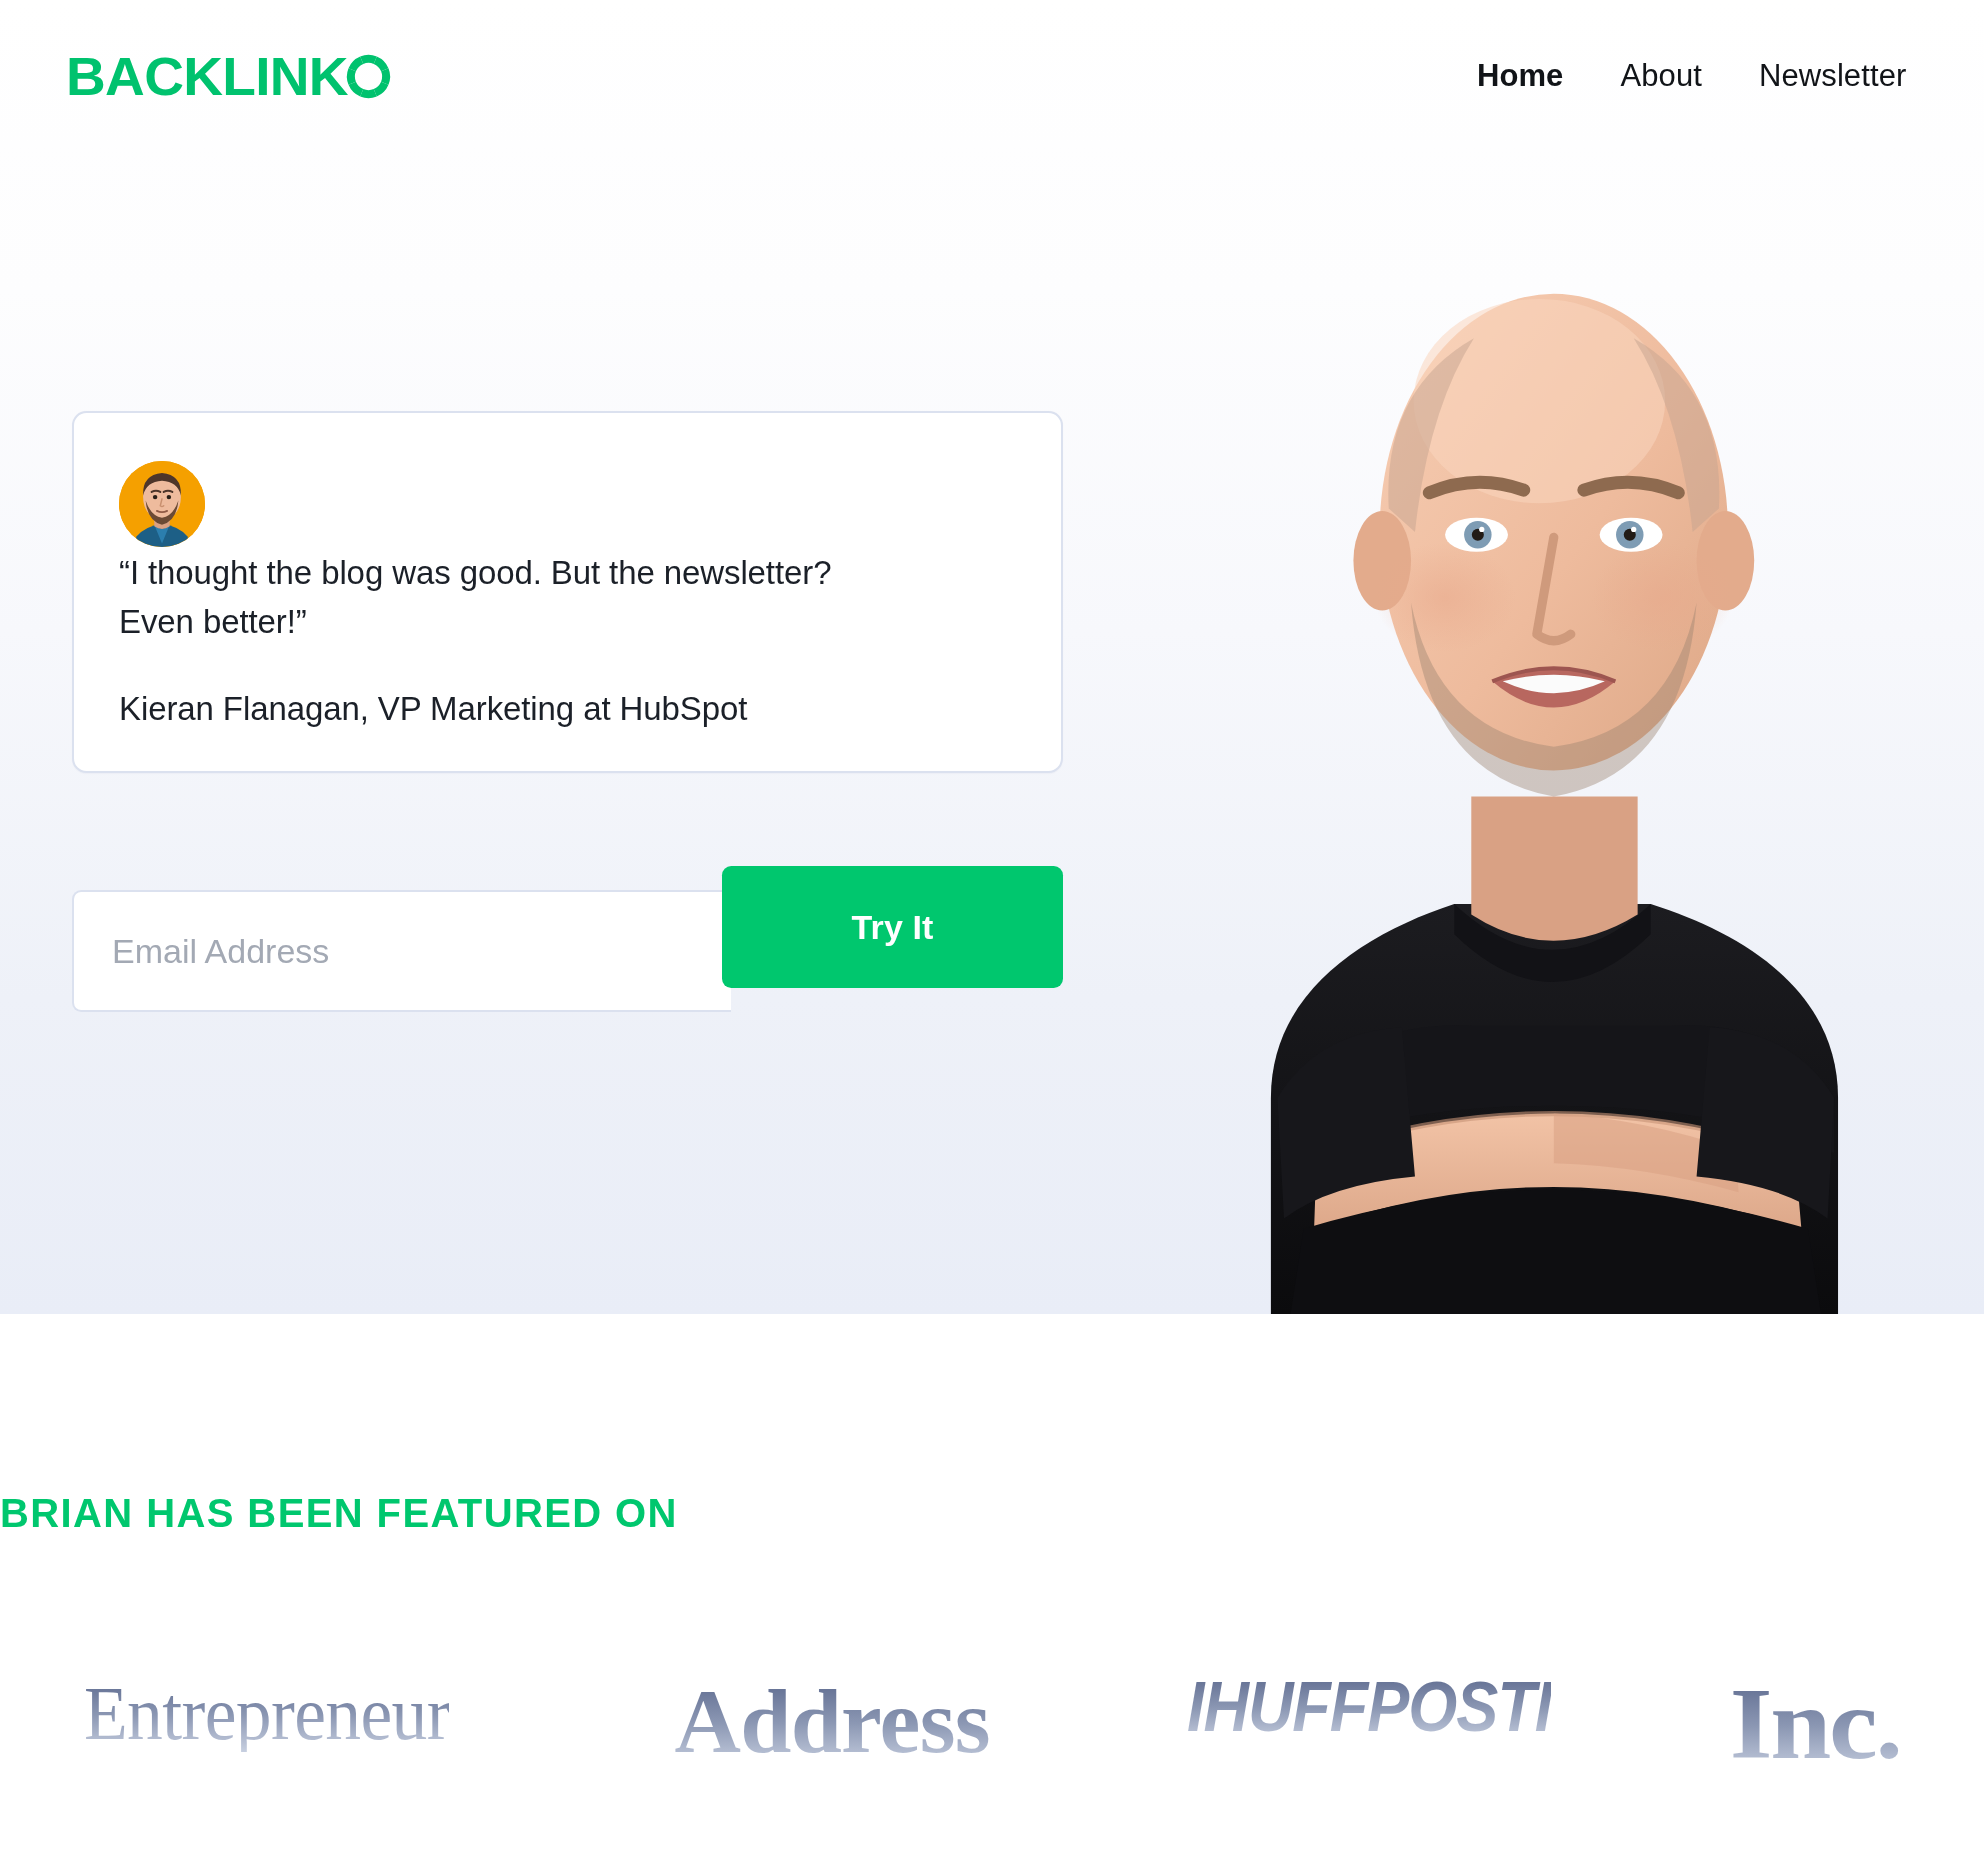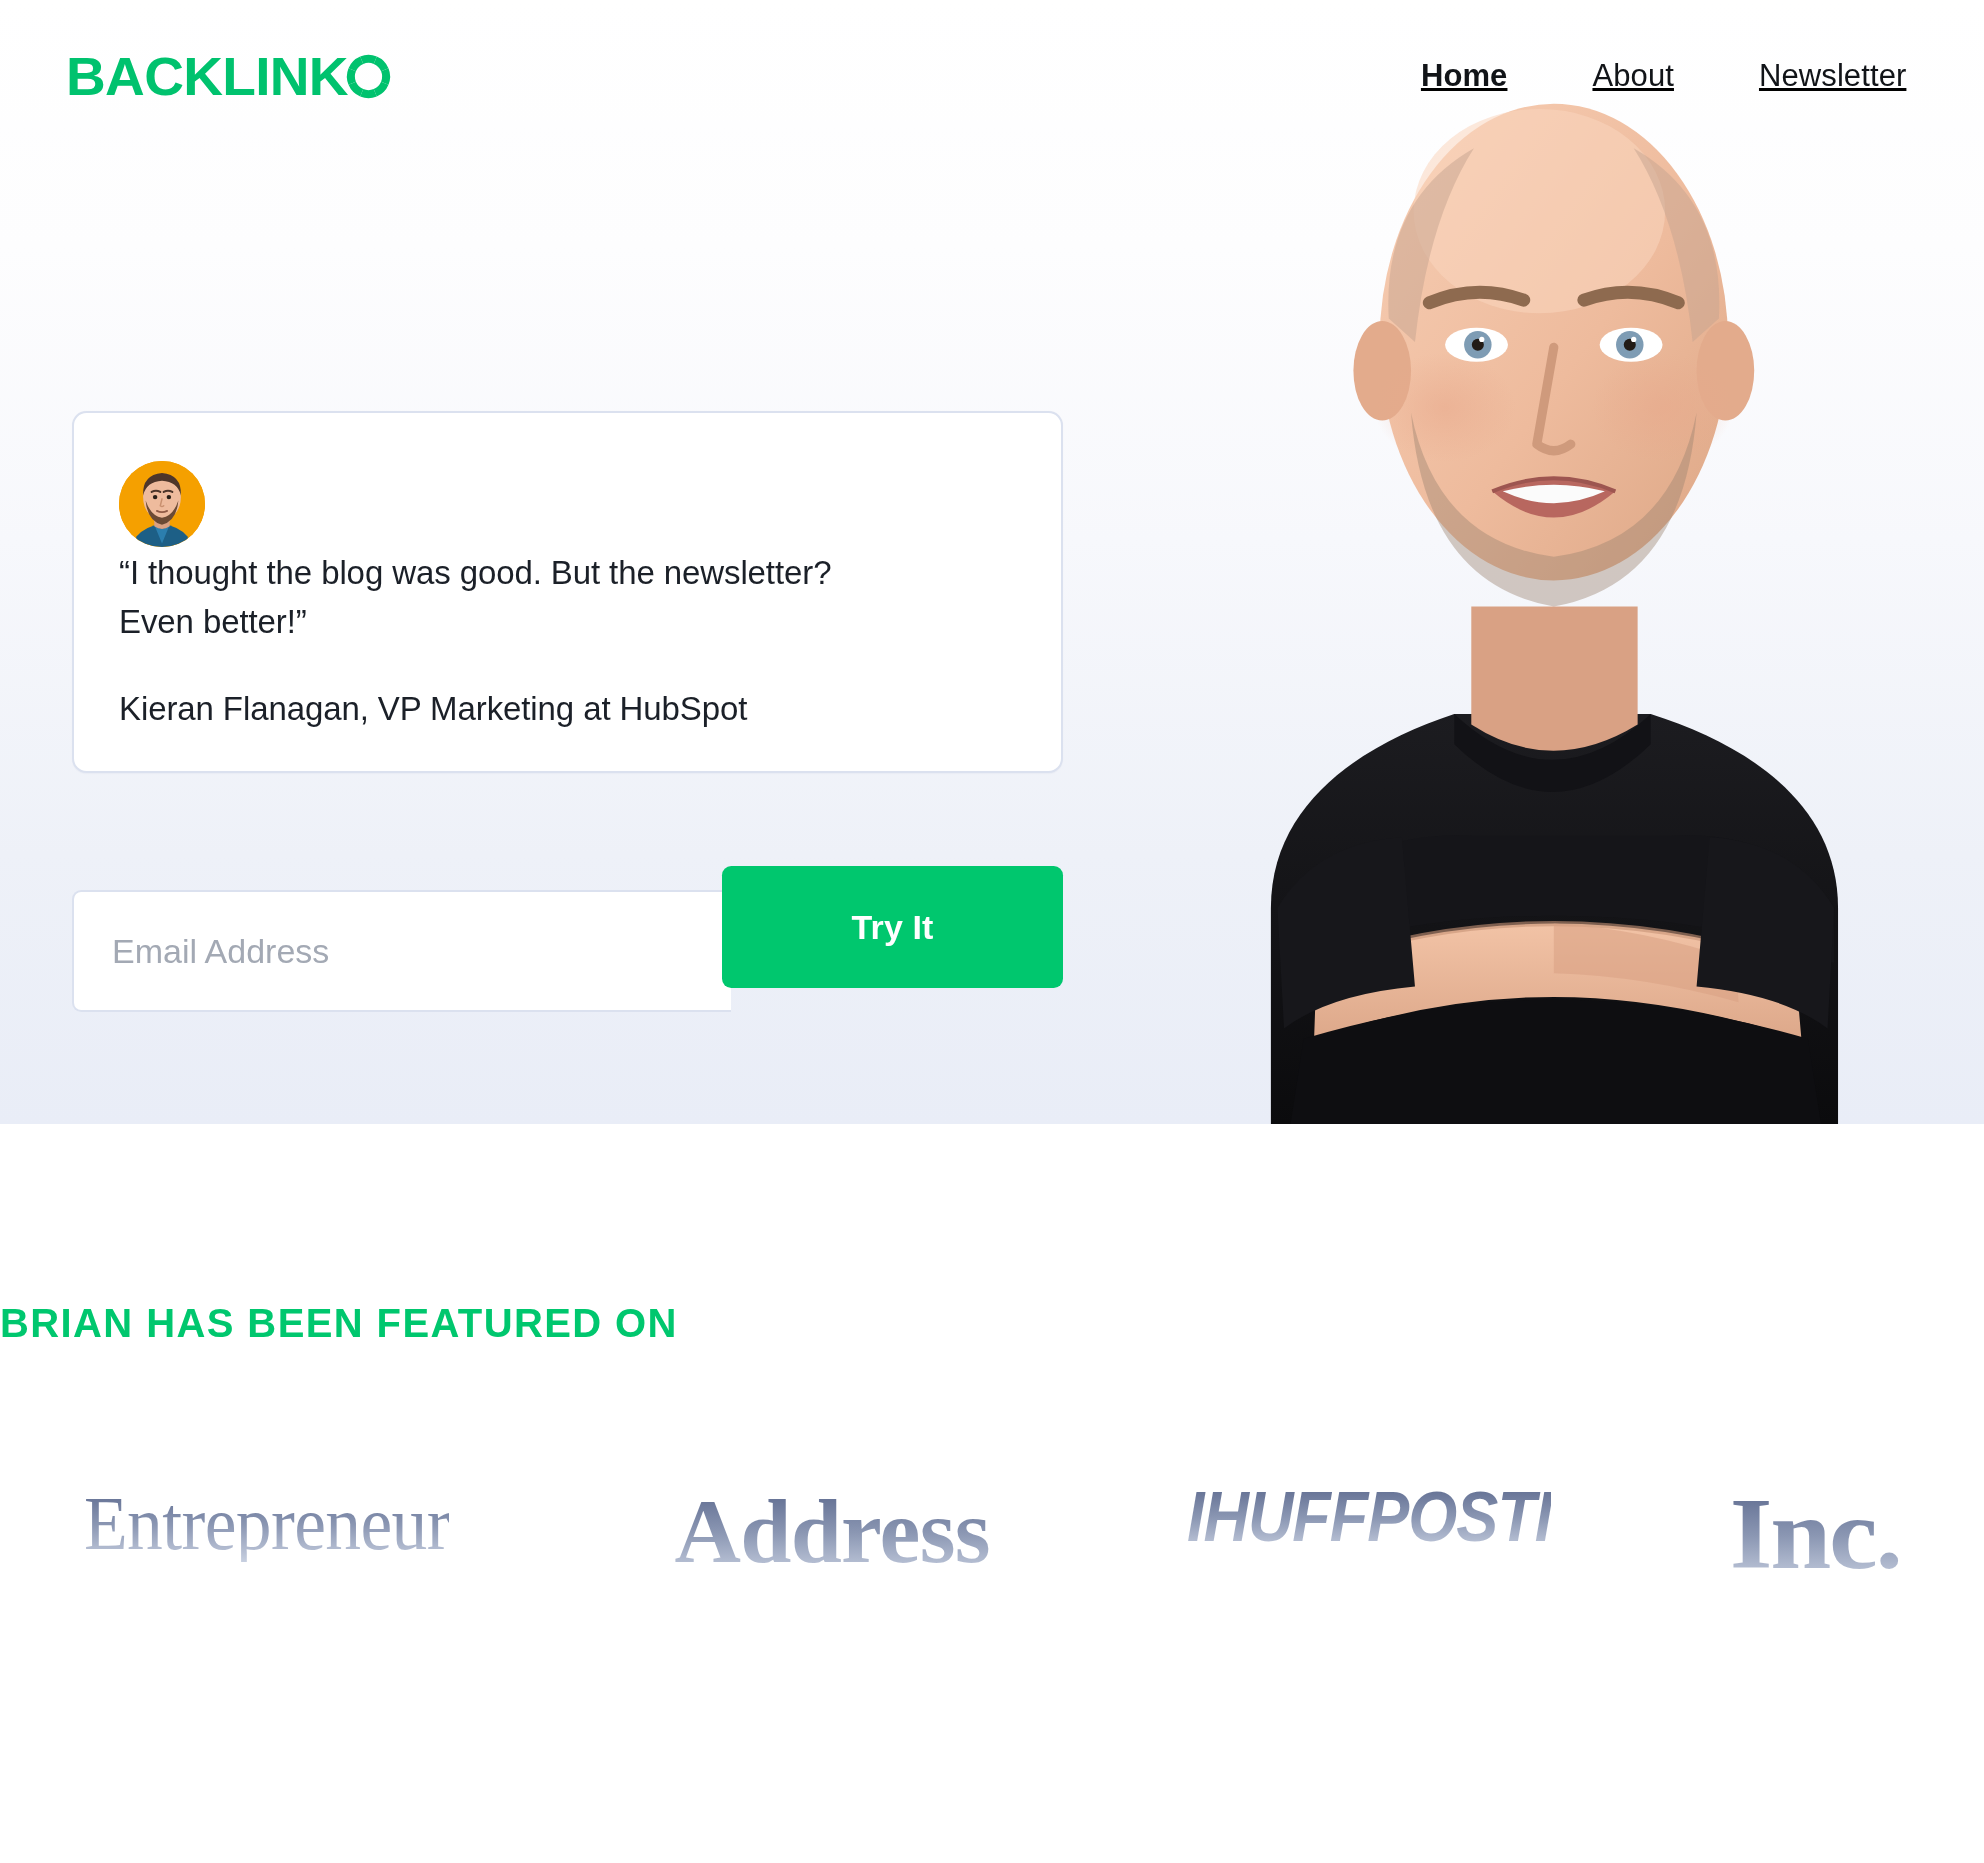--- a/index.html
+++ b/index.html
@@ -17,21 +17,21 @@
     height: 1863px;
     position: relative;
     overflow: hidden;
     background: #ffffff;
   }
 
   
   .hero {
     position: relative;
     width: 1985px;
-    height: 1124px;
+    height: 1314px;
     background: linear-gradient(180deg,
         #ffffff 0%,
         #fdfdfe 22%,
         #f7f8fc 48%,
         #eef1f8 76%,
         #e9edf7 100%);
     overflow: hidden;
   }
 
   
@@ -69,23 +69,22 @@
     width: 47px;
     height: 47px;
     margin-left: 2.6px;
     flex: none;
   }
   .logo-ring svg { display: block; width: 47px; height: 47px; }
 
   .nav {
     display: flex;
     align-items: center;
-    gap: 85px;
+    gap: 57px;
     padding-right: 6.6px;
-    text-decoration: underline;
   }
   .nav-link {
     font-size: 31px;
     color: #111418;
     letter-spacing: 0.1px;
     text-decoration: none;
     cursor: pointer;
     white-space: nowrap;
   }
   .nav-link.active { font-weight: bold; }

